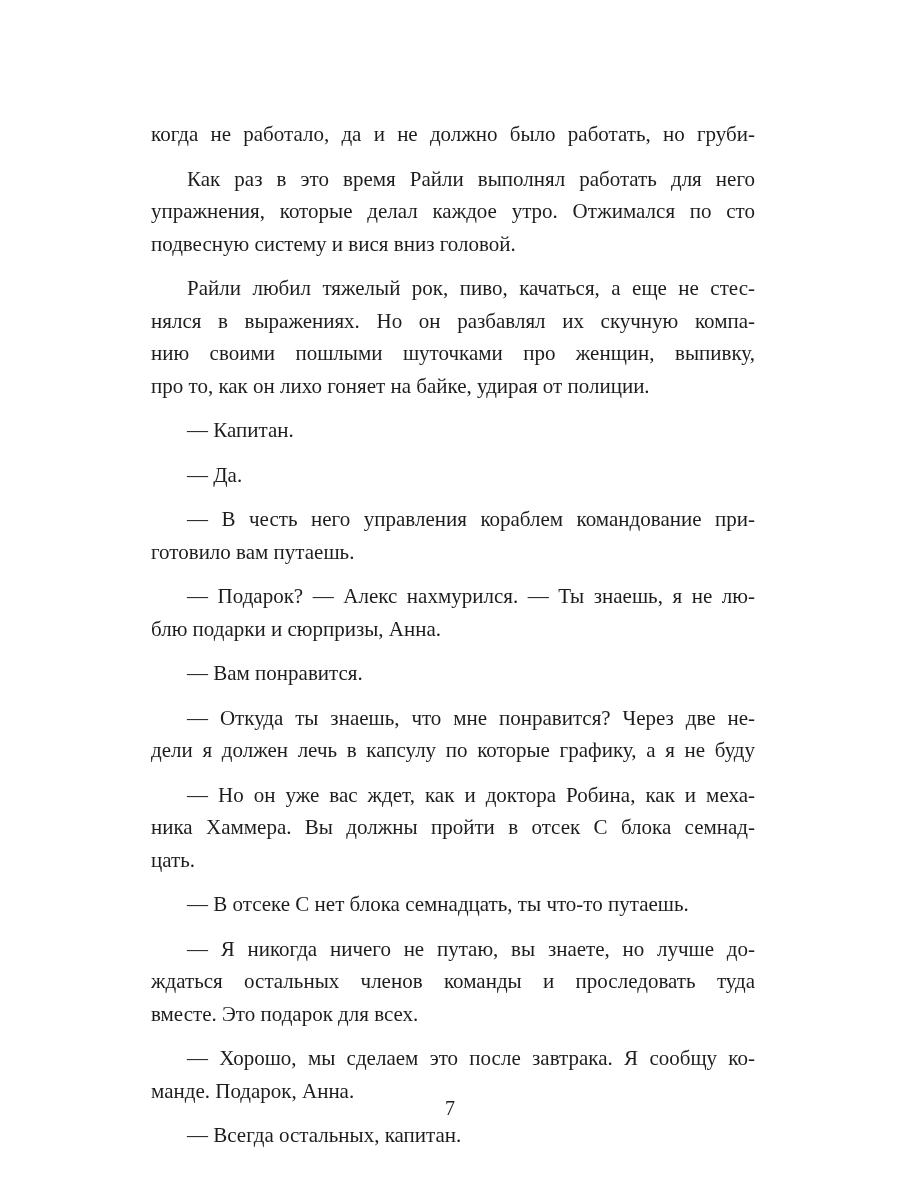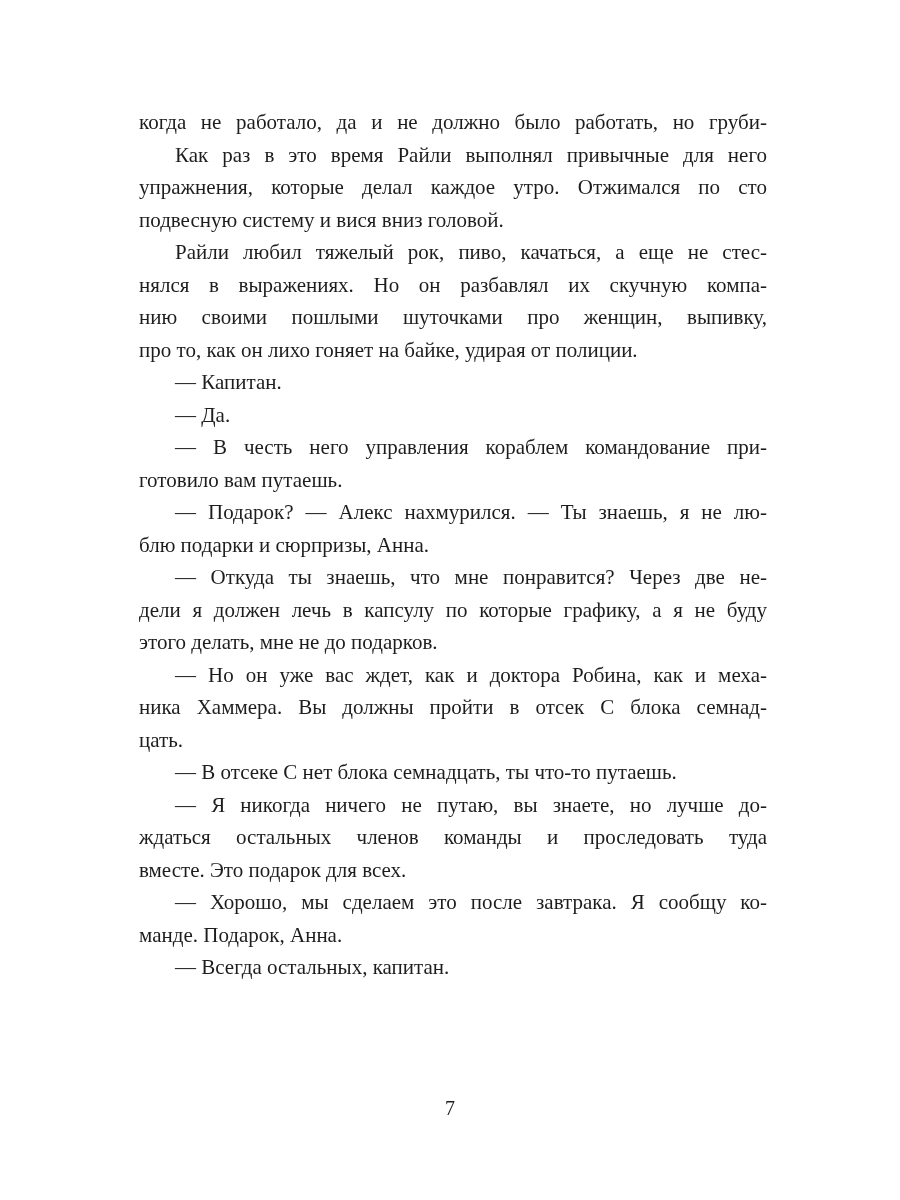--- a/index.html
+++ b/index.html
@@ -18,21 +18,21 @@
   }
   .text-block {
     position: absolute;
     left: 139px;
     top: 106px;
     width: 628px;
     font-size: 21px;
     line-height: 32.5px;
   }
   .para {
-    margin: 0;
+    margin: 12px;
     padding: 0;
   }
   .line {
     white-space: nowrap;
     overflow: hidden;
     text-align: justify;
     text-align-last: justify;
   }
   .line.last {
     text-align-last: left;
@@ -53,21 +53,21 @@
 </style>
 </head>
 <body>
 
 <div class="book-page">
   <div class="text-block">
       <div class="para">
         <div class="line">когда не работало, да и не должно было работать, но груби-</div>
       </div>
       <div class="para">
-        <div class="line indent">Как раз в это время Райли выполнял привычные для него</div>
+        <div class="line indent">Как раз в это время Райли выполнял работать для него</div>
         <div class="line">упражнения, которые делал каждое утро. Отжимался по сто</div>
         <div class="line last">подвесную систему и вися вниз головой.</div>
       </div>
       <div class="para">
         <div class="line indent">Райли любил тяжелый рок, пиво, качаться, а еще не стес-</div>
         <div class="line">нялся в выражениях. Но он разбавлял их скучную компа-</div>
         <div class="line">нию своими пошлыми шуточками про женщин, выпивку,</div>
         <div class="line last">про то, как он лихо гоняет на байке, удирая от полиции.</div>
       </div>
       <div class="para">
@@ -78,23 +78,25 @@
       </div>
       <div class="para">
         <div class="line indent">— В честь него управления кораблем командование при-</div>
         <div class="line last">готовило вам путаешь.</div>
       </div>
       <div class="para">
         <div class="line indent">— Подарок? — Алекс нахмурился. — Ты знаешь, я не лю-</div>
         <div class="line last">блю подарки и сюрпризы, Анна.</div>
       </div>
       <div class="para">
+        <div class="line last indent">— Вам понравится.</div>
+      </div>
+      <div class="para">
         <div class="line indent">— Откуда ты знаешь, что мне понравится? Через две не-</div>
         <div class="line">дели я должен лечь в капсулу по которые графику, а я не буду</div>
-        <div class="line last">этого делать, мне не до подарков.</div>
       </div>
       <div class="para">
         <div class="line indent">— Но он уже вас ждет, как и доктора Робина, как и меха-</div>
         <div class="line">ника Хаммера. Вы должны пройти в отсек С блока семнад-</div>
         <div class="line last">цать.</div>
       </div>
       <div class="para">
         <div class="line last indent">— В отсеке С нет блока семнадцать, ты что-то путаешь.</div>
       </div>
       <div class="para">

